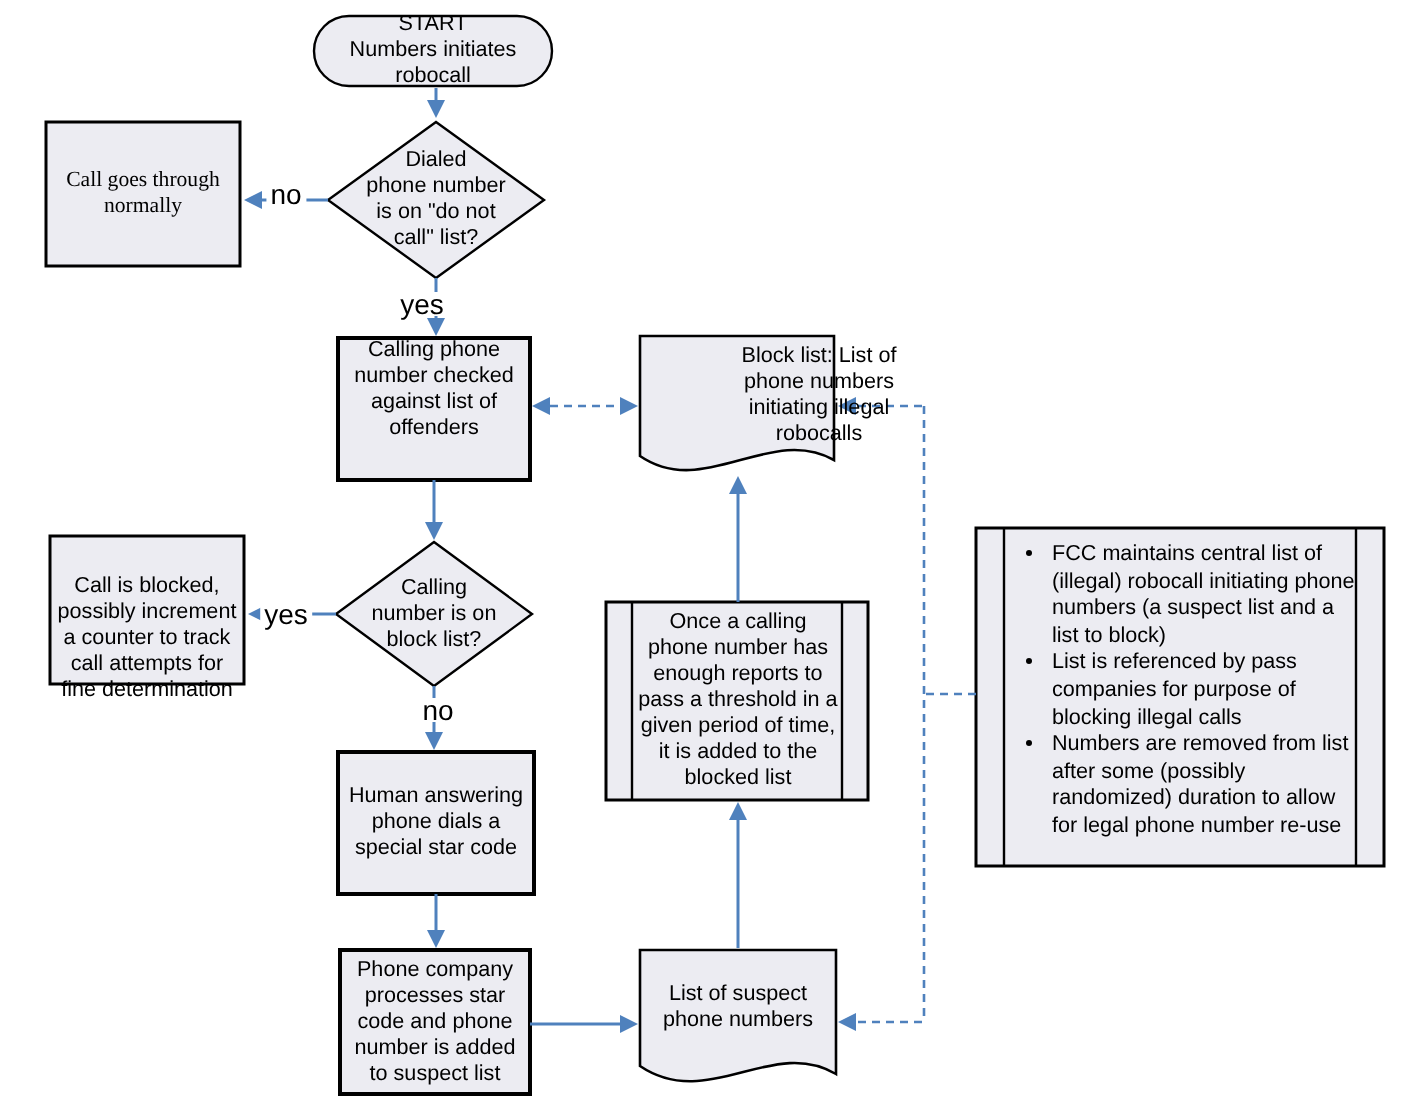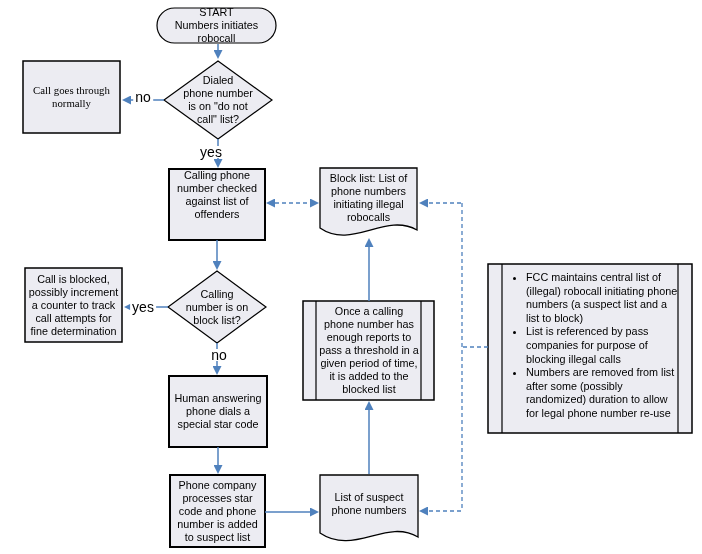--- a/index.html
+++ b/index.html
@@ -75,28 +75,28 @@
   <div class="txt" style="left:166px;top:63px;width:104px;height:74px;">Dialed
 phone number
 is on "do not
 call" list?</div>
   <div class="txt" style="left:25px;top:63px;width:93px;height:68px;font-family:Liberation Serif, serif;">Call goes through
 normally</div>
   <div class="txt" style="left:171px;top:161px;width:92px;height:67px;">Calling phone
 number checked
 against list of
 offenders</div>
-  <div class="txt" style="left:322px;top:171px;width:93px;height:54px;">Block list:  List of
+  <div class="txt" style="left:322px;top:171px;width:93px;height:54px;padding-left:41px;">Block list:  List of
 phone numbers
 initiating illegal
 robocalls</div>
   <div class="txt" style="left:173px;top:277px;width:88px;height:60px;">Calling
 number is on
 block list?</div>
-  <div class="txt" style="left:26px;top:270px;width:95px;height:70px;">Call is blocked,
+  <div class="txt" style="left:26px;top:284px;width:95px;height:70px;">Call is blocked,
 possibly increment
 a counter to track
 call attempts for
 fine determination</div>
   <div class="txt" style="left:317px;top:303px;width:104px;height:94px;">Once a calling
 phone number has
 enough reports to
 pass a threshold in a
 given period of time,
 it is added to the

